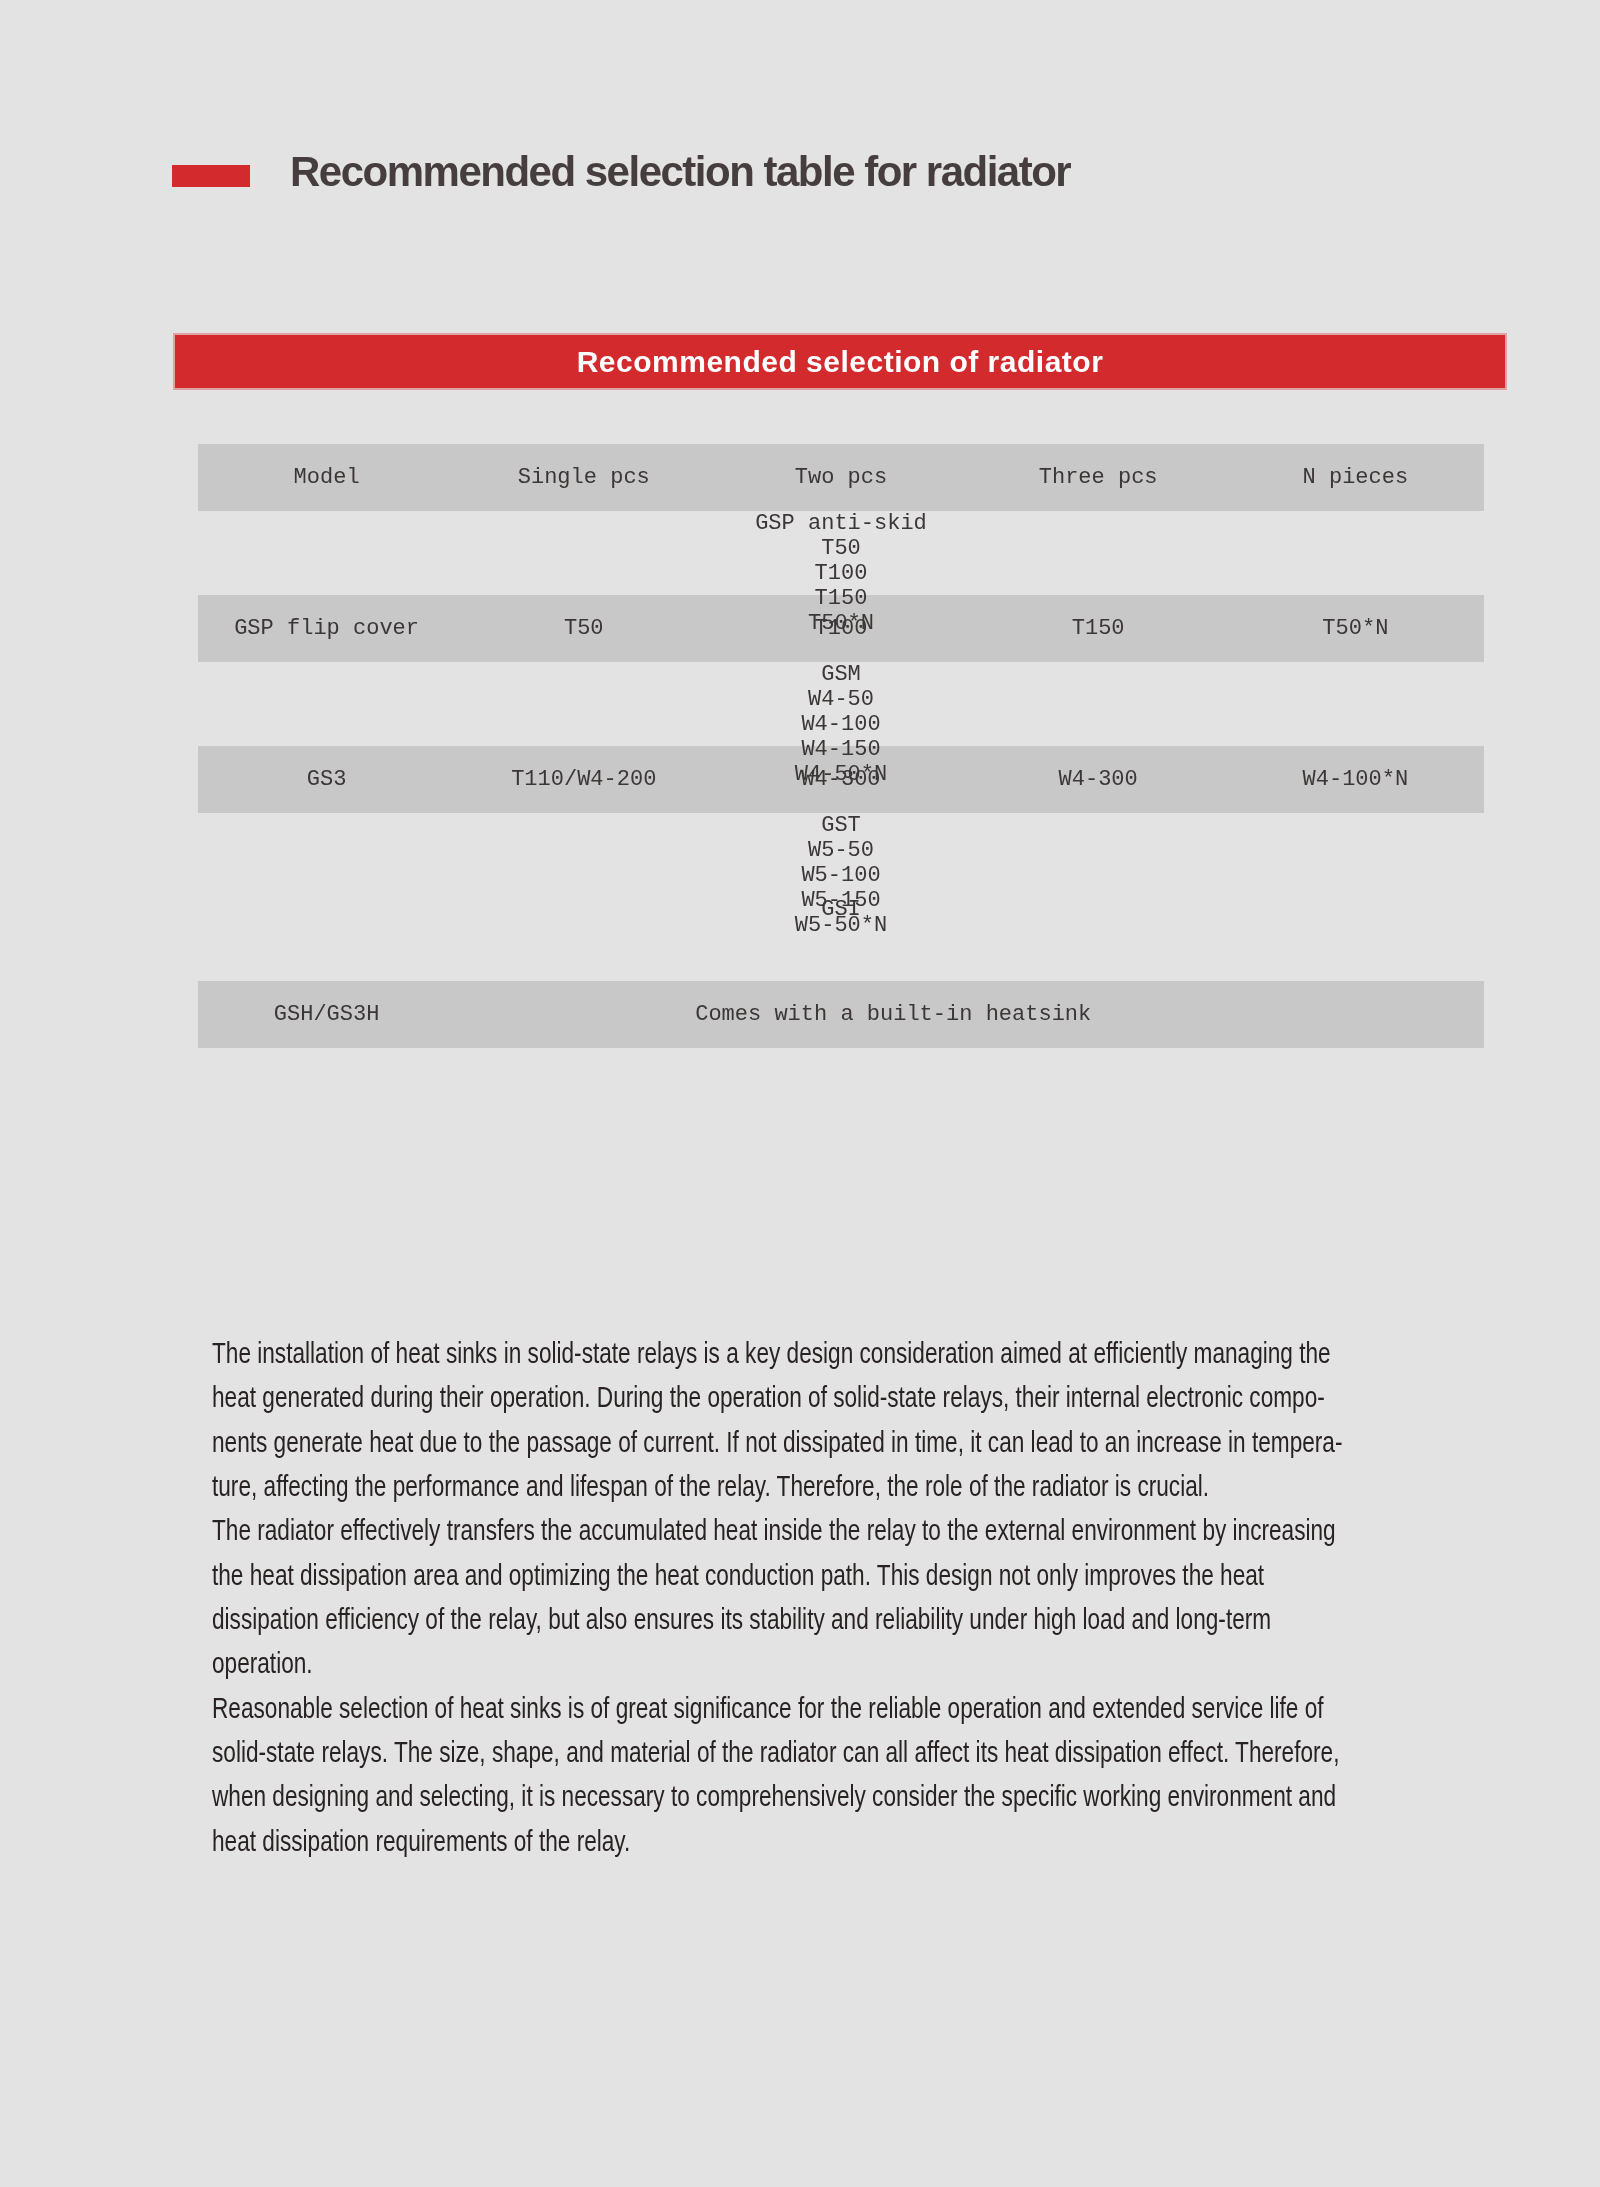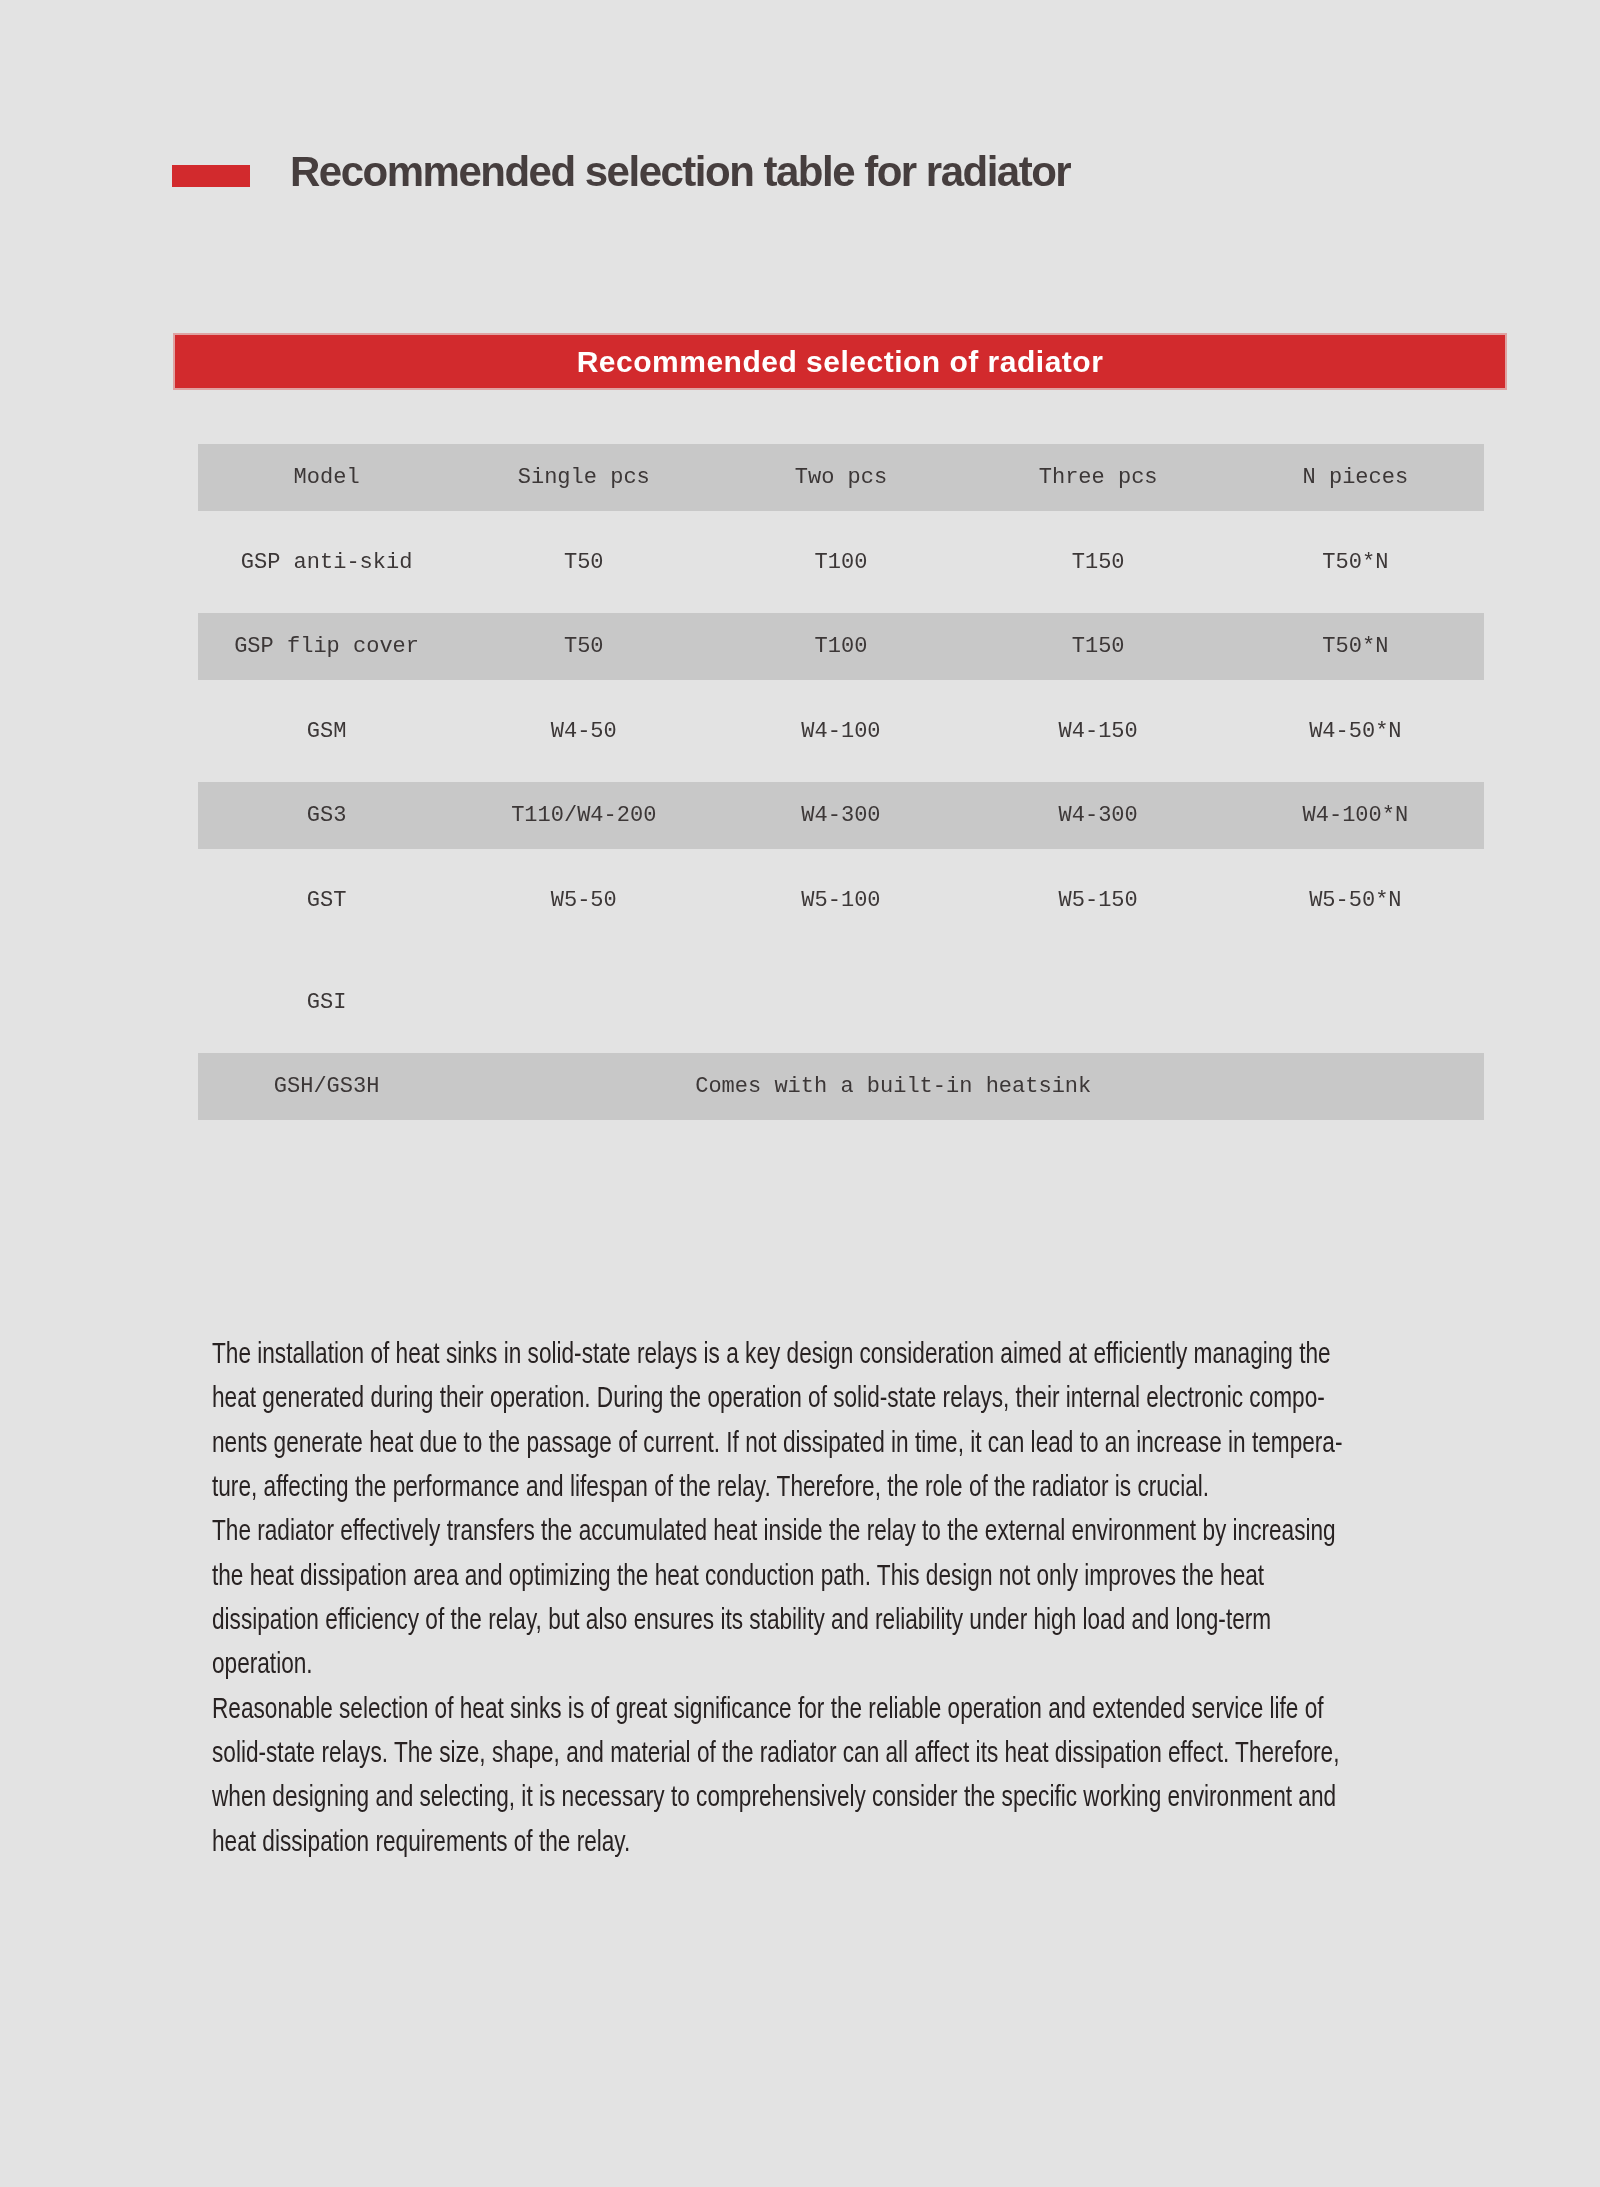--- a/index.html
+++ b/index.html
@@ -60,21 +60,21 @@
     font-family: "Liberation Mono", "DejaVu Sans Mono", monospace;
     font-size: 22px;
     color: #3c3737;
   }
   .trow {
     display: flex;
     align-items: center;
     width: 100%;
   }
   .trow.gray { background: #c8c8c8; height: 67px; }
-  .trow.light { background: transparent; height: 102px; }
+  .trow.light { background: transparent; height: 84px; flex-direction: column; }
   .tcell {
     width: 20%;
     text-align: center;
     white-space: nowrap;
   }
   .notecell {
     flex: 1;
     text-align: left;
     padding-left: 240px;
     white-space: nowrap;

